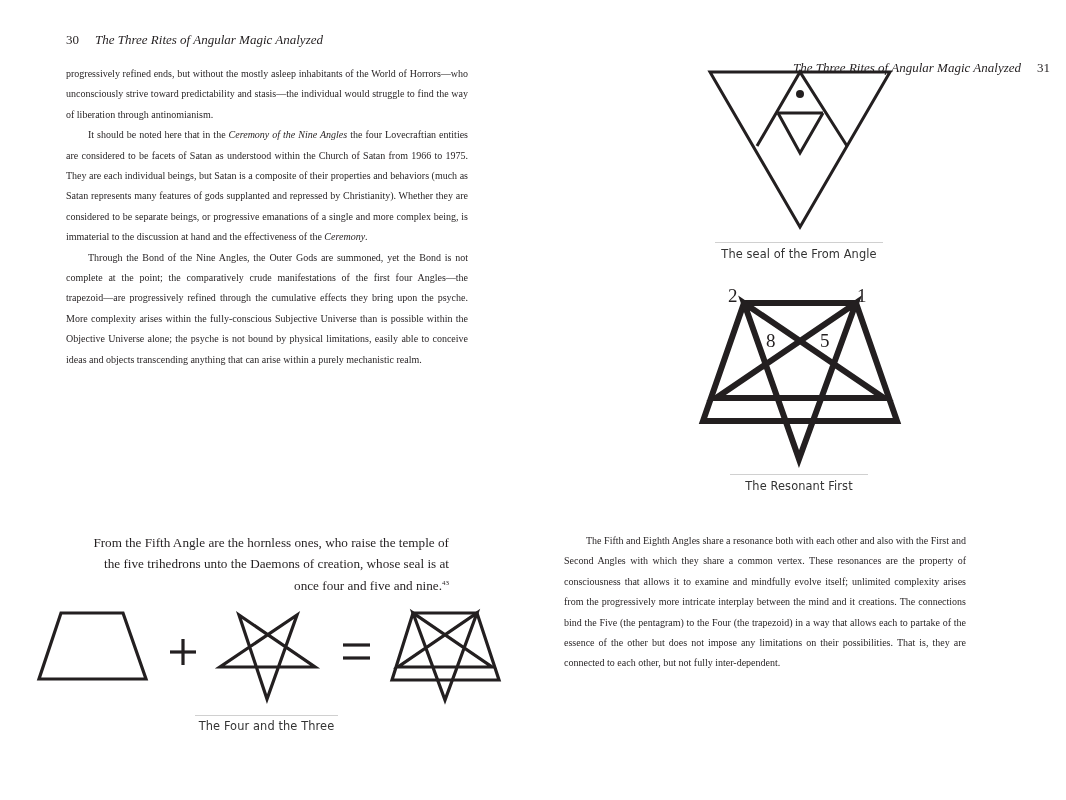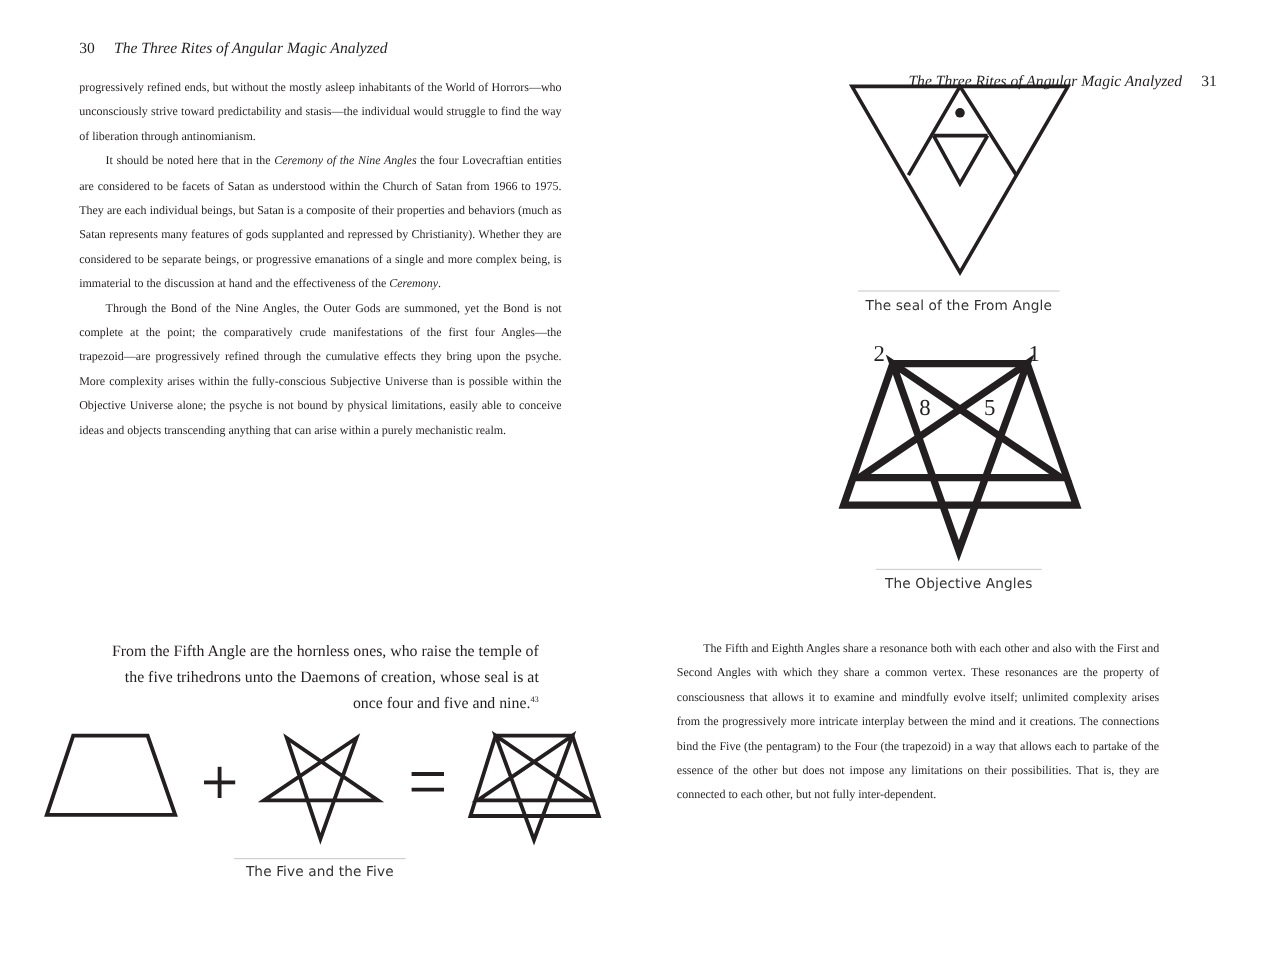--- a/index.html
+++ b/index.html
@@ -13,20 +13,21 @@
     position: relative;
     overflow: hidden;
     font-family: "Liberation Serif", "DejaVu Serif", serif;
     color: #231f20;
   }
   .page {
     position: absolute;
     top: 0;
     height: 800px;
     width: 533px;
+    padding-left: 36px;
   }
   .page-left { left: 0; }
   .page-right { left: 533px; }
 
   .running-head {
     position: absolute;
     top: 31px;
     font-size: 13px;
     line-height: 18px;
     white-space: nowrap;
@@ -146,21 +147,21 @@
       <line x1="343" y1="658" x2="370" y2="658" stroke="#231f20" stroke-width="3.2"></line>
     </g>
 
     <g>
       <polygon points="413,613 477,613 499,680 392,680" fill="none" stroke="#231f20" stroke-width="3.2" stroke-linejoin="miter"></polygon>
       <polygon points="413,613 445,700 477,613 398,667 492,667" fill="none" stroke="#231f20" stroke-width="3.2" stroke-linejoin="miter"></polygon>
     </g>
   </svg>
 
   <div class="caption-rule" style="left:195px; top:715px; width:143px;"></div>
-  <div class="caption" style="left:195px; top:719px; width:143px;">The Five and the Five</div>
+  <div class="caption" style="left:195px; top:719px; width:143px;">The Four and the Three</div>
 </div>
 
 <div class="page page-right">
   <div class="running-head rh-right">
     <span class="title">The Three Rites of Angular Magic Analyzed</span><span class="folio">31</span>
   </div>
 </div>
 
 <svg class="figure-svg" width="1066" height="800">
 
@@ -184,17 +185,17 @@
 
 <div class="caption-rule" style="left:715px; top:242px; width:168px;"></div>
 <div class="caption" style="left:715px; top:247px; width:168px;">The seal of the From Angle</div>
 
 <div class="num-label" style="left:728px; top:286px;">2</div>
 <div class="num-label" style="left:857px; top:286px;">1</div>
 <div class="num-label" style="left:766px; top:331px;">8</div>
 <div class="num-label" style="left:820px; top:331px;">5</div>
 
 <div class="caption-rule" style="left:730px; top:474px; width:138px;"></div>
-<div class="caption" style="left:715px; top:479px; width:168px;">The Objective Angles</div>
+<div class="caption" style="left:715px; top:479px; width:168px;">The Resonant First</div>
 
 <div class="body-text right-text">
   <p class="indent">The Fifth and Eighth Angles share a resonance both with each other and also with the First and Second Angles with which they share a common vertex. These resonances are the property of consciousness that allows it to examine and mindfully evolve itself; unlimited com­plexity arises from the progressively more intricate interplay between the mind and it creations. The connections bind the Five (the penta­gram) to the Four (the trapezoid) in a way that allows each to partake of the essence of the other but does not impose any limitations on their possibilities. That is, they are connected to each other, but not fully inter-dependent.</p>
 </div>
 
 </body></html>

